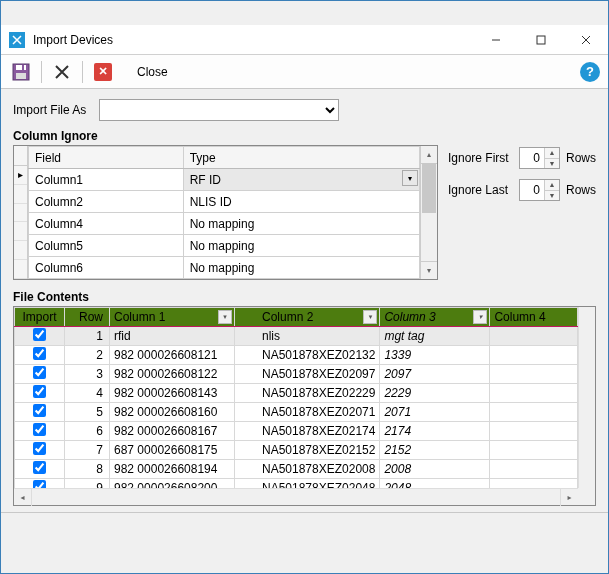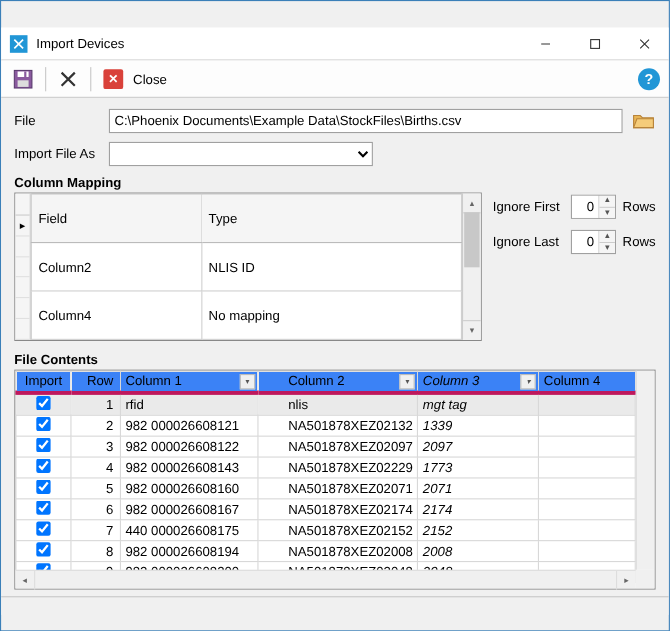--- a/index.html
+++ b/index.html
@@ -231,22 +231,22 @@
   .file-grid th, .file-grid td {
     border: 1px solid #d8d8d8;
     padding: 1px 4px;
     text-align: left;
     height: 19px;
     font-weight: normal;
     white-space: nowrap;
     overflow: hidden;
   }
   .file-grid th {
-    background: #3b82f6;
-    border-bottom: 4px solid #be185d;
+    background: #4d7c0f;
+    border-bottom: 1px solid #be185d;
     position: relative;
   }
   .file-grid th .col-dd {
     position:absolute; right:2px; top:2px; width:14px; height:14px;
     border:1px solid #bbb; background:#f0f0f0; font-size:7px;
     display:flex; align-items:center; justify-content:center; color:#555;
   }
   .file-grid .col-import { width: 50px; text-align:center; }
   .file-grid .col-row { width: 45px; text-align:right; padding-right:6px; }
   .file-grid .col-c1 { width: 125px; }
@@ -315,67 +315,69 @@
   <div class="tb-sep"></div>
   <div class="tb-btn">
     <svg width="16" height="16">
         <path d="M2 2 L14 14 M14 2 L2 14" stroke="#333" stroke-width="2"></path>
       </svg>
   </div>
   <div class="tb-sep"></div>
   <div class="tb-btn">
     <div class="close-btn-red">✕</div>
   </div>
-  <div style="cursor:default;">Close</div>
+  <div style="cursor:default;margin-left:16px;">Close</div>
   <div class="help-btn">?</div>
 </div>
 
 <div class="content">
 
-  <div class="row">
-    <div class="label-col">File</div>
-    <input type="text" class="txt" style="flex: 1 1 0%;" value="C:\Phoenix Documents\Example Data\StockFiles\Births.csv">
-    <div class="folder-icon">
-      <svg width="20" height="16" viewBox="0 0 20 16">
-        <path d="M1 3 L1 14 L19 14 L19 5 L9 5 L7 3 Z" fill="#e8b556" stroke="#b8843a"></path>
-        <path d="M1 14 L4 6 L19 6 L19 14 Z" fill="#f5cc7a" stroke="#b8843a"></path>
-      </svg>
-    </div>
-  </div>
 
   <div class="row">
     <div class="label-col">Import File As</div>
     <select class="sel" style="width:240px"><option></option></select>
   </div>
 
-  <div class="section-title">Column Mapping</div>
+  <div class="section-title">Column Ignore</div>
 
   <div class="mapping-wrap">
     <div class="mapping-grid-wrap">
       <div class="row-ind-col">
         <div class="hdr-cell"></div>
         <div class="ind-cell">▸</div>
         <div class="ind-cell"></div>
           <div class="ind-cell"></div>
         <div class="ind-cell"></div>
           <div class="ind-cell"></div>
           <div class="ind-cell"></div>
       </div>
       <table class="mapping-grid">
         <tbody>
             <tr>
           <th class="field-col">Field</th>
           <th class="type-col">Type</th>
         </tr>
+        <tr class="selected">
+          <td class="field-col">Column1</td>
+          <td class="type-col"><span>RF ID</span><div class="dd-btn">▾</div></td>
+        </tr>
         <tr>
           <td class="field-col">Column2</td>
           <td class="type-col">NLIS ID</td>
         </tr>
         <tr>
           <td class="field-col">Column4</td>
+          <td class="type-col">No mapping</td>
+        </tr>
+        <tr>
+          <td class="field-col">Column5</td>
+          <td class="type-col">No mapping</td>
+        </tr>
+        <tr>
+          <td class="field-col">Column6</td>
           <td class="type-col">No mapping</td>
         </tr>
       </tbody>
         </table>
       <div class="map-scroll">
           <div class="thumb"></div>
         </div>
     </div>
 
     <div class="ignore-box">
@@ -441,21 +443,21 @@
             <td class="col-c1">982 000026608122</td>
             <td class="col-c2">NA501878XEZ02097</td>
             <td class="col-c3">2097</td>
             <td class="col-c4"></td>
           </tr>
           <tr>
             <td class="col-import"><input type="checkbox" checked="" style=""></td>
             <td class="col-row">4</td>
             <td class="col-c1">982 000026608143</td>
             <td class="col-c2">NA501878XEZ02229</td>
-            <td class="col-c3">1773</td>
+            <td class="col-c3">2229</td>
             <td class="col-c4"></td>
           </tr>
           <tr>
             <td class="col-import"><input type="checkbox" checked="" style=""></td>
             <td class="col-row">5</td>
             <td class="col-c1">982 000026608160</td>
             <td class="col-c2">NA501878XEZ02071</td>
             <td class="col-c3">2071</td>
             <td class="col-c4"></td>
           </tr>
@@ -463,21 +465,21 @@
             <td class="col-import"><input type="checkbox" checked="" style=""></td>
             <td class="col-row">6</td>
             <td class="col-c1">982 000026608167</td>
             <td class="col-c2">NA501878XEZ02174</td>
             <td class="col-c3">2174</td>
             <td class="col-c4"></td>
           </tr>
           <tr>
             <td class="col-import"><input type="checkbox" checked="" style=""></td>
             <td class="col-row">7</td>
-            <td class="col-c1">440 000026608175</td>
+            <td class="col-c1">687 000026608175</td>
             <td class="col-c2">NA501878XEZ02152</td>
             <td class="col-c3">2152</td>
             <td class="col-c4"></td>
           </tr>
           <tr>
             <td class="col-import"><input type="checkbox" checked="" style=""></td>
             <td class="col-row">8</td>
             <td class="col-c1">982 000026608194</td>
             <td class="col-c2">NA501878XEZ02008</td>
             <td class="col-c3">2008</td>

